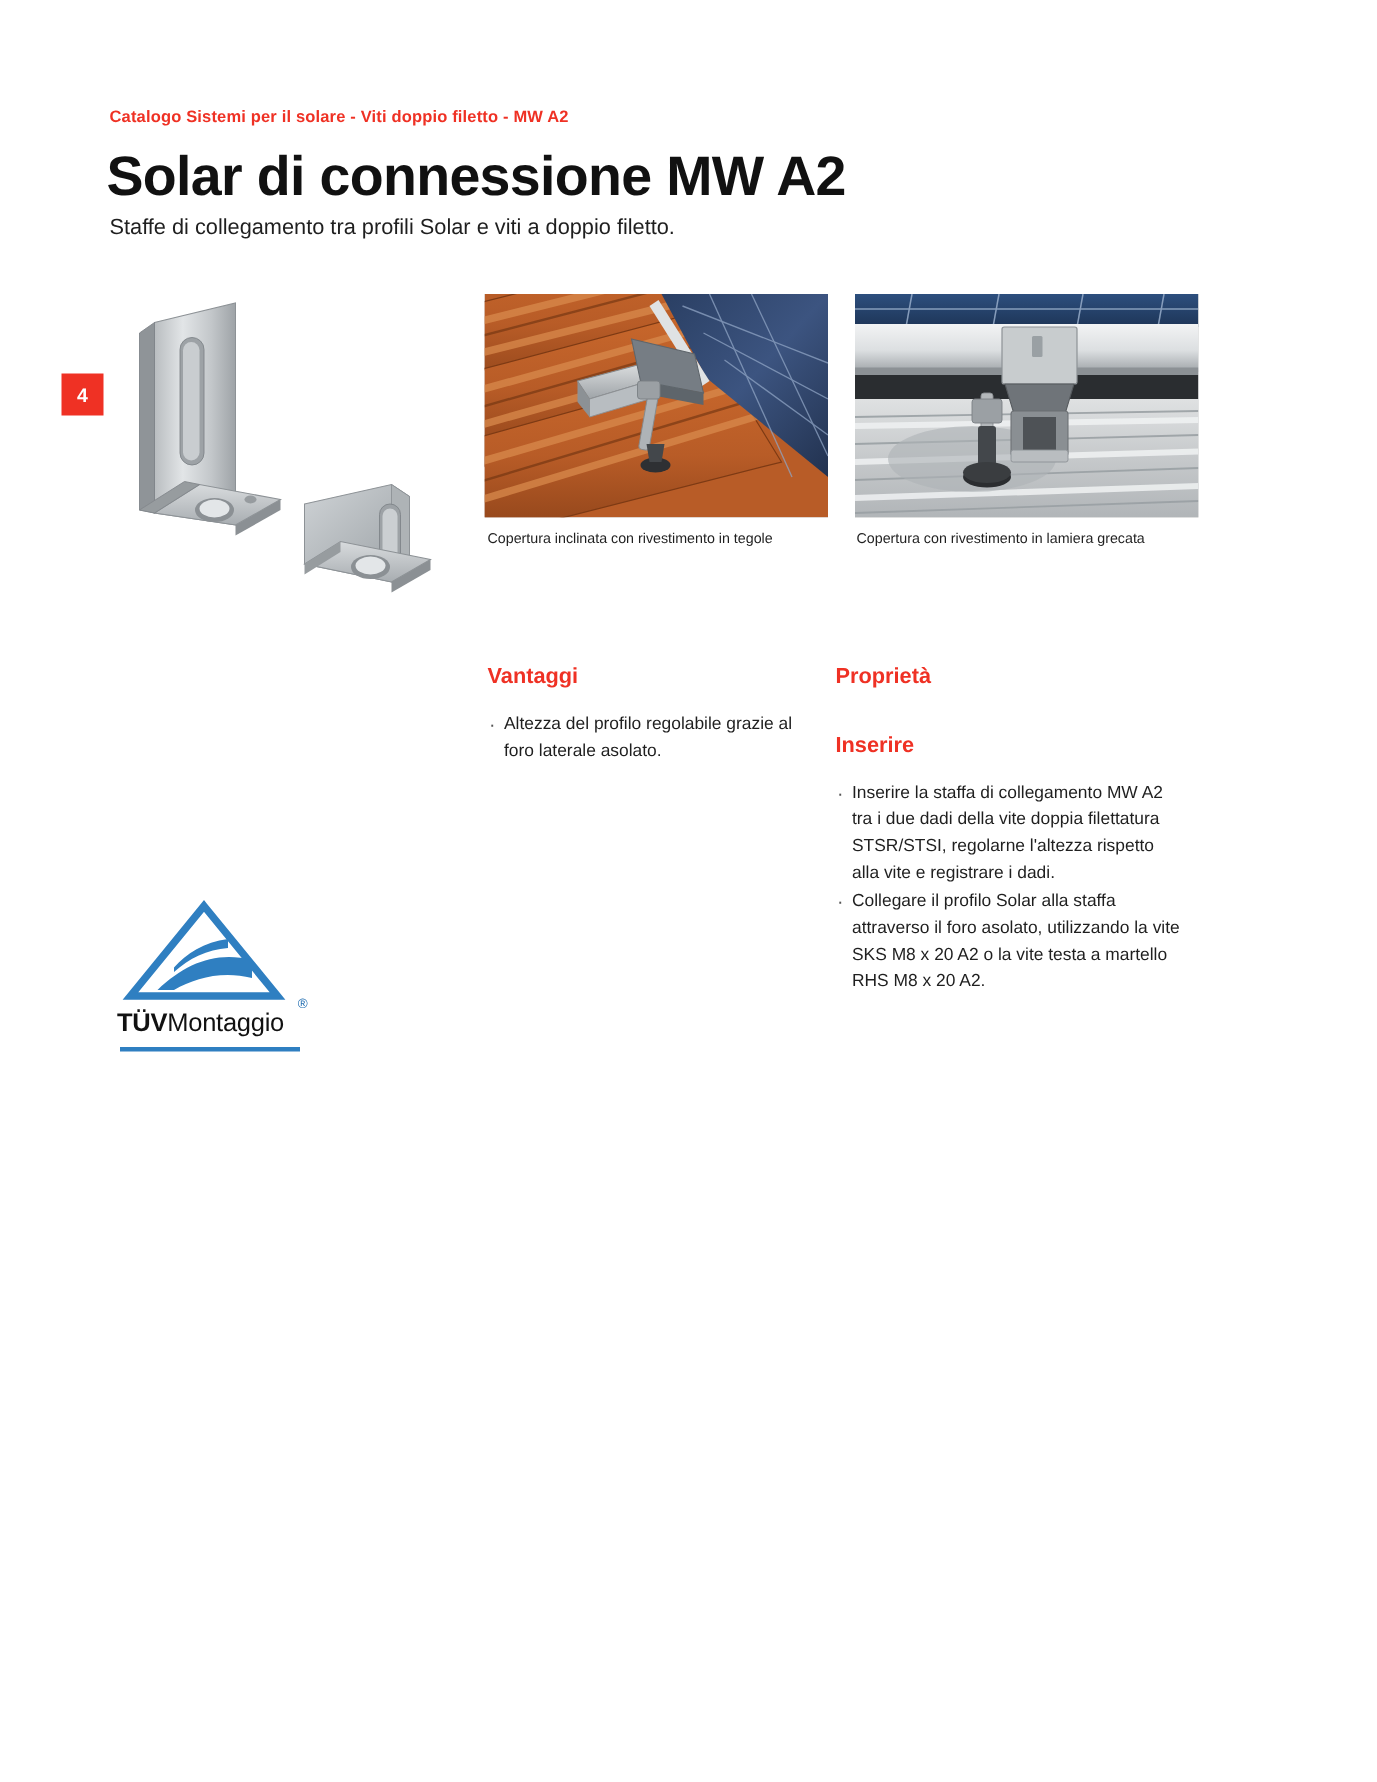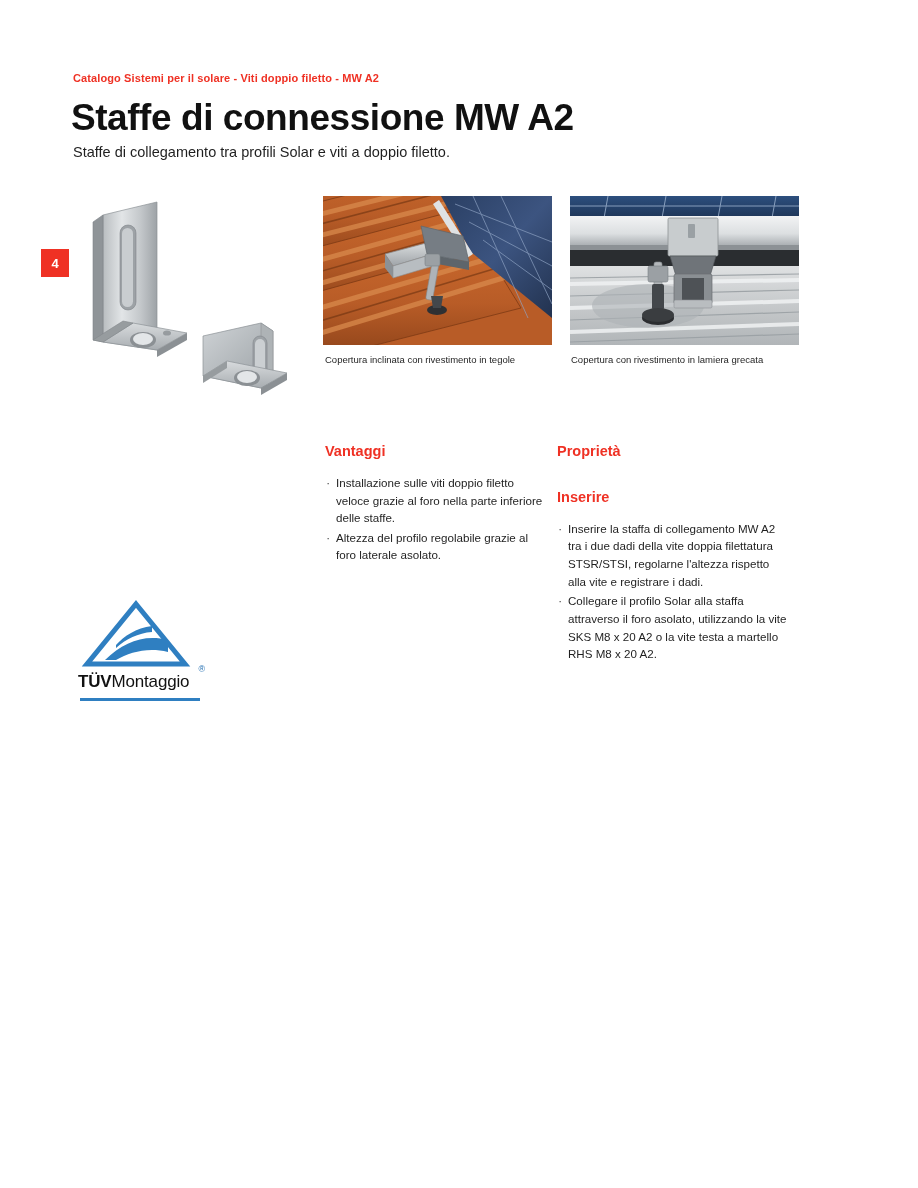--- a/index.html
+++ b/index.html
@@ -184,21 +184,21 @@
 </style>
 </head>
 <body>
 
 <div class="page">
 
   <div class="breadcrumb">
     <span>Catalogo Sistemi per il solare - Viti doppio filetto - </span><span class="bc-strong">MW A2</span>
   </div>
 
-  <h1 class="page-title">Staffe di connessione MW A2</h1>
+  <h1 class="page-title">Solar di connessione MW A2</h1>
   <p class="subtitle">Staffe di collegamento tra profili Solar e viti a doppio filetto.</p>
 
   <div class="chapter-tab">
     <span>4</span>
   </div>
 
   <div class="product-shot">
     <svg width="232" height="232" viewBox="0 0 232 232" aria-hidden="true">
       <defs>
         <linearGradient id="steelA" x1="0" y1="0" x2="1" y2="0">
@@ -394,21 +394,20 @@
     </svg>
     <div class="tuv-word">
       <span class="tuv-bold">TÜV</span><span>Montaggio</span><span class="tuv-reg">®</span>
     </div>
     <div class="tuv-bar"></div>
   </div>
 
   <div class="col col-2">
     <h2 class="sec-head">Vantaggi</h2>
     <ul class="bullets">
-      <li>Installazione sulle viti doppio filetto veloce grazie al foro nella parte inferiore delle staffe.</li>
       <li>Altezza del profilo regolabile grazie al foro laterale asolato.</li>
     </ul>
   </div>
 
   <div class="col col-3">
     <h2 class="sec-head">Proprietà</h2>
 
     <h2 class="sec-head spaced">Inserire</h2>
     <ul class="bullets">
       <li>Inserire la staffa di collegamento MW A2 tra i due dadi della vite doppia filettatura STSR/STSI, regolarne l'altezza rispetto alla vite e registrare i dadi.</li>

